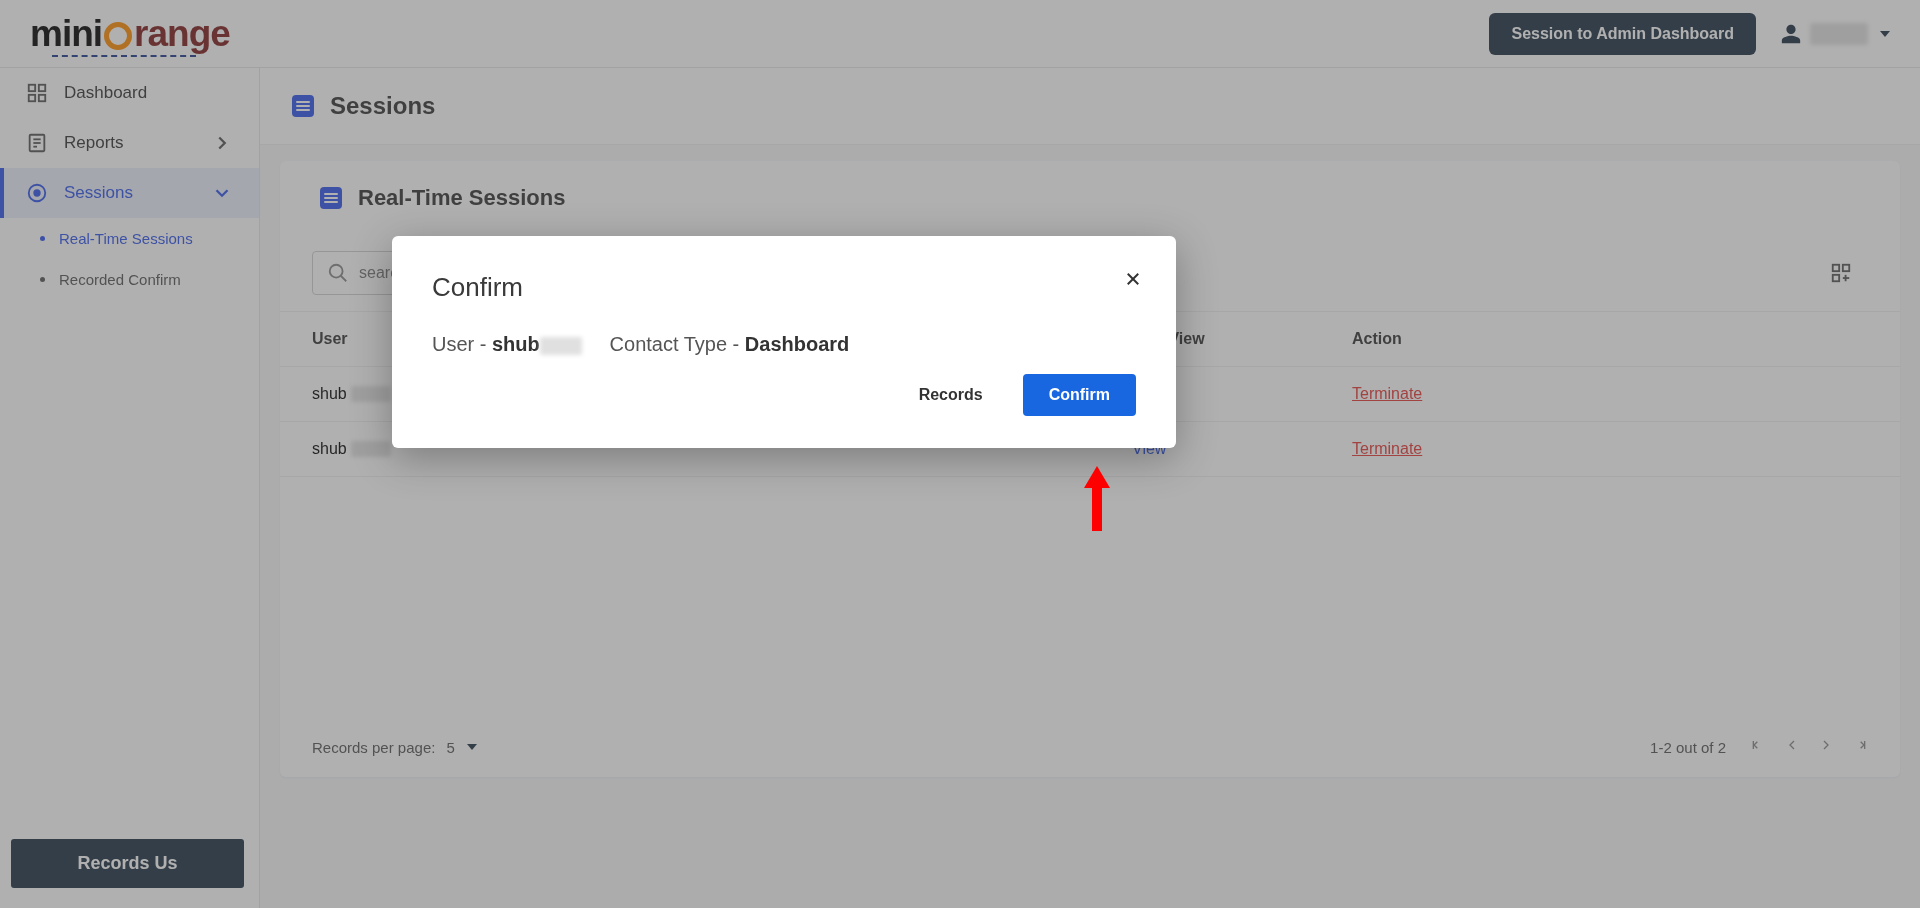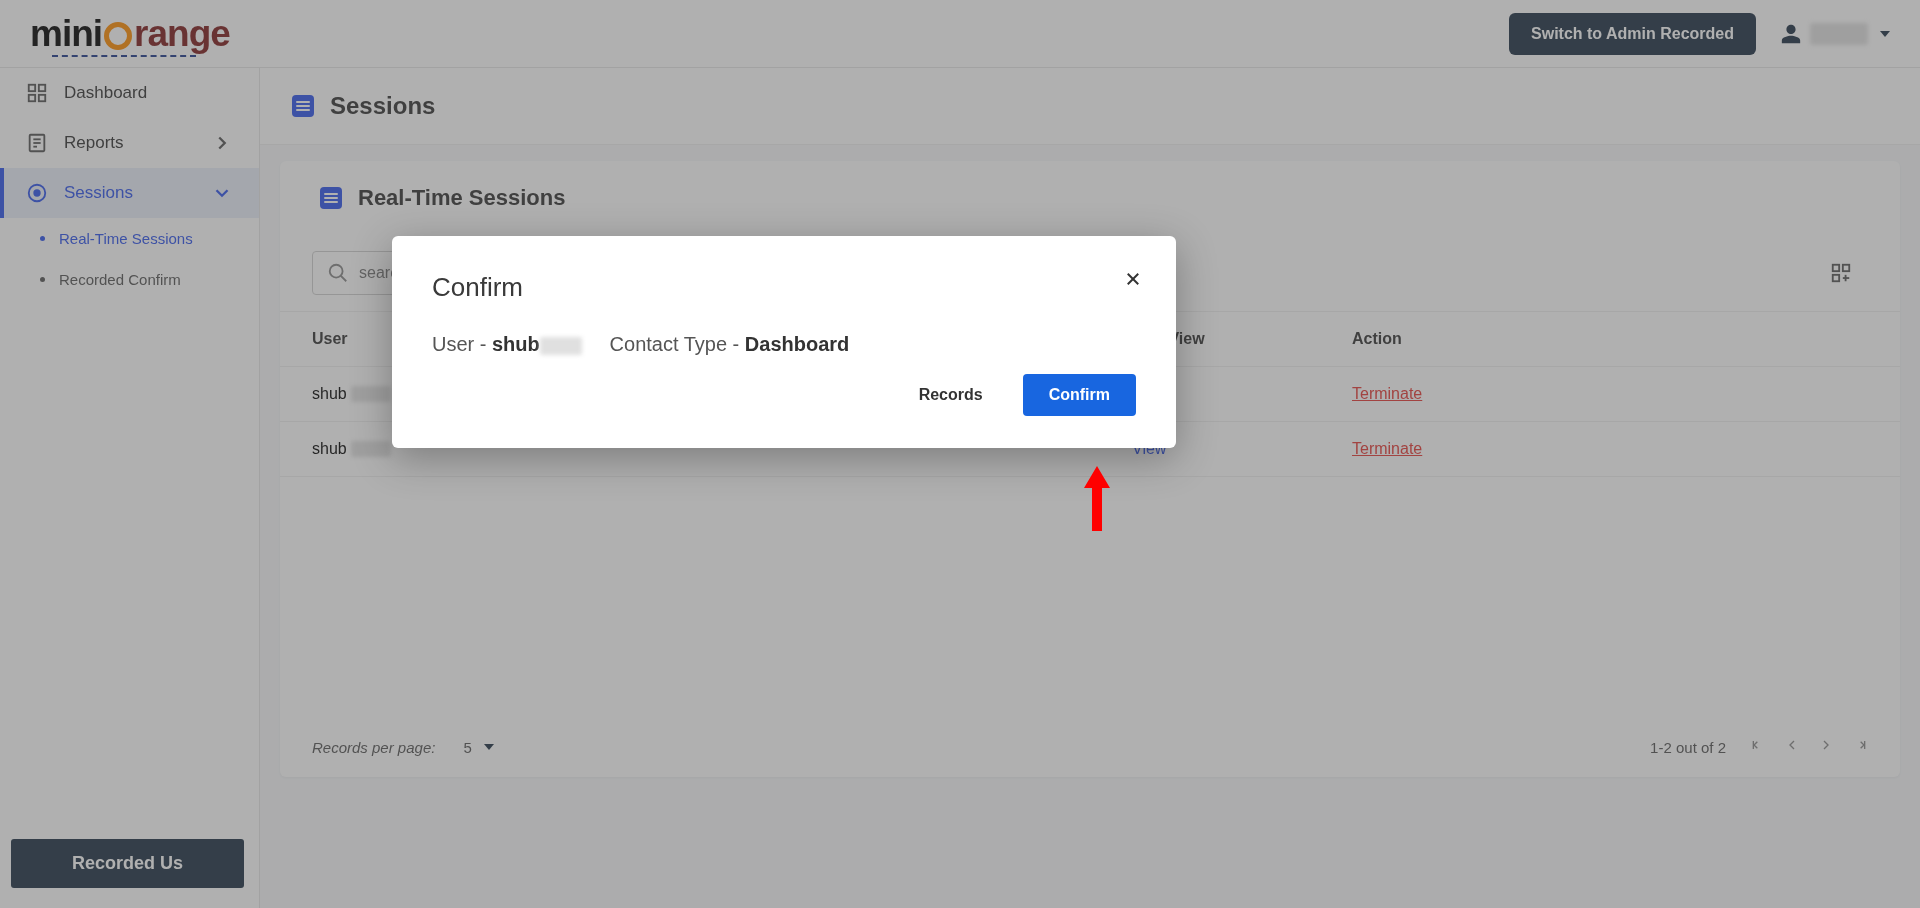--- a/index.html
+++ b/index.html
@@ -54,21 +54,21 @@
 .table-row { display: flex; padding: 18px 32px; border-bottom: 1px solid #eee; align-items: center; font-size: 16px; }
 .col-user { flex: 0 0 820px; }
 .col-view { flex: 0 0 220px; }
 .col-action { flex: 1; }
 .view-link { color: #2f54eb; cursor: pointer; }
 .term-link { color: #e53935; cursor: pointer; text-decoration: underline; }
 .user-cell { display: flex; align-items: center; gap: 4px; }
 .blur-span { display: inline-block; width: 40px; height: 16px; background: #e0e0e0; filter: blur(2px); border-radius: 2px; }
 
 .card-footer { display: flex; align-items: center; padding: 20px 32px; font-size: 15px; color: #555; }
-.records-label { margin-right: 28px; font-style: italic; }
+.records-label { margin-right: 11px; }
 .records-select { display: flex; align-items: center; gap: 8px; cursor: pointer; }
 .pager { margin-left: auto; display: flex; align-items: center; gap: 24px; }
 .pager-btns { display: flex; gap: 18px; }
 .pager-btn { cursor: pointer; color: #888; font-size: 16px; }
 
 
 .overlay { position: absolute; inset: 0; background: rgba(80,80,80,0.45); z-index: 100; }
 .modal { position: absolute; left: 392px; top: 236px; width: 784px; background: #fff; border-radius: 6px; padding: 36px 40px 32px 40px; z-index: 101; box-shadow: 0 10px 40px rgba(0,0,0,0.3); }
 .modal-title { font-size: 26px; font-weight: 500; color: #3a3a3a; margin-bottom: 30px; }
 .modal-close { position: absolute; top: 34px; right: 34px; cursor: pointer; font-size: 20px; color: #555; }
@@ -89,21 +89,21 @@
 <body>
 
 <div class="header">
   <div class="logo">
     <span class="mini">mini</span>
     <span class="orange-ring"></span>
     <span class="orange-text">range</span>
   </div>
   <div class="logo-underline"></div>
   <div class="header-spacer"></div>
-  <button class="switch-btn">Switch to Admin Recorded</button>
+  <button class="switch-btn">Session to Admin Dashboard</button>
   <div class="user-area">
     <svg class="user-icon-svg" viewBox="0 0 24 24">
         <path d="M12 12c2.7 0 5-2.3 5-5s-2.3-5-5-5-5 2.3-5 5 2.3 5 5 5zm0 2c-3.3 0-10 1.7-10 5v3h20v-3c0-3.3-6.7-5-10-5z"></path>
       </svg>
     <div class="user-blur"></div>
     <div class="caret-down"></div>
   </div>
 </div>
 
 <div class="sidebar">
@@ -149,21 +149,21 @@
     </span>
   </div>
   <div class="sub-item active">
     <span class="sub-bullet"></span>
     <span>Real-Time Sessions</span>
   </div>
   <div class="sub-item">
     <span class="sub-bullet"></span>
     <span>Recorded Confirm</span>
   </div>
-  <div class="contact-btn">Recorded Us</div>
+  <div class="contact-btn">Records Us</div>
 </div>
 
 <div class="main">
   <div class="page-header">
     <div class="page-icon">
       <div class="page-icon-line"></div>
         <div class="page-icon-line"></div>
         <div class="page-icon-line"></div>
     </div>
     <div class="page-title">Sessions</div>

